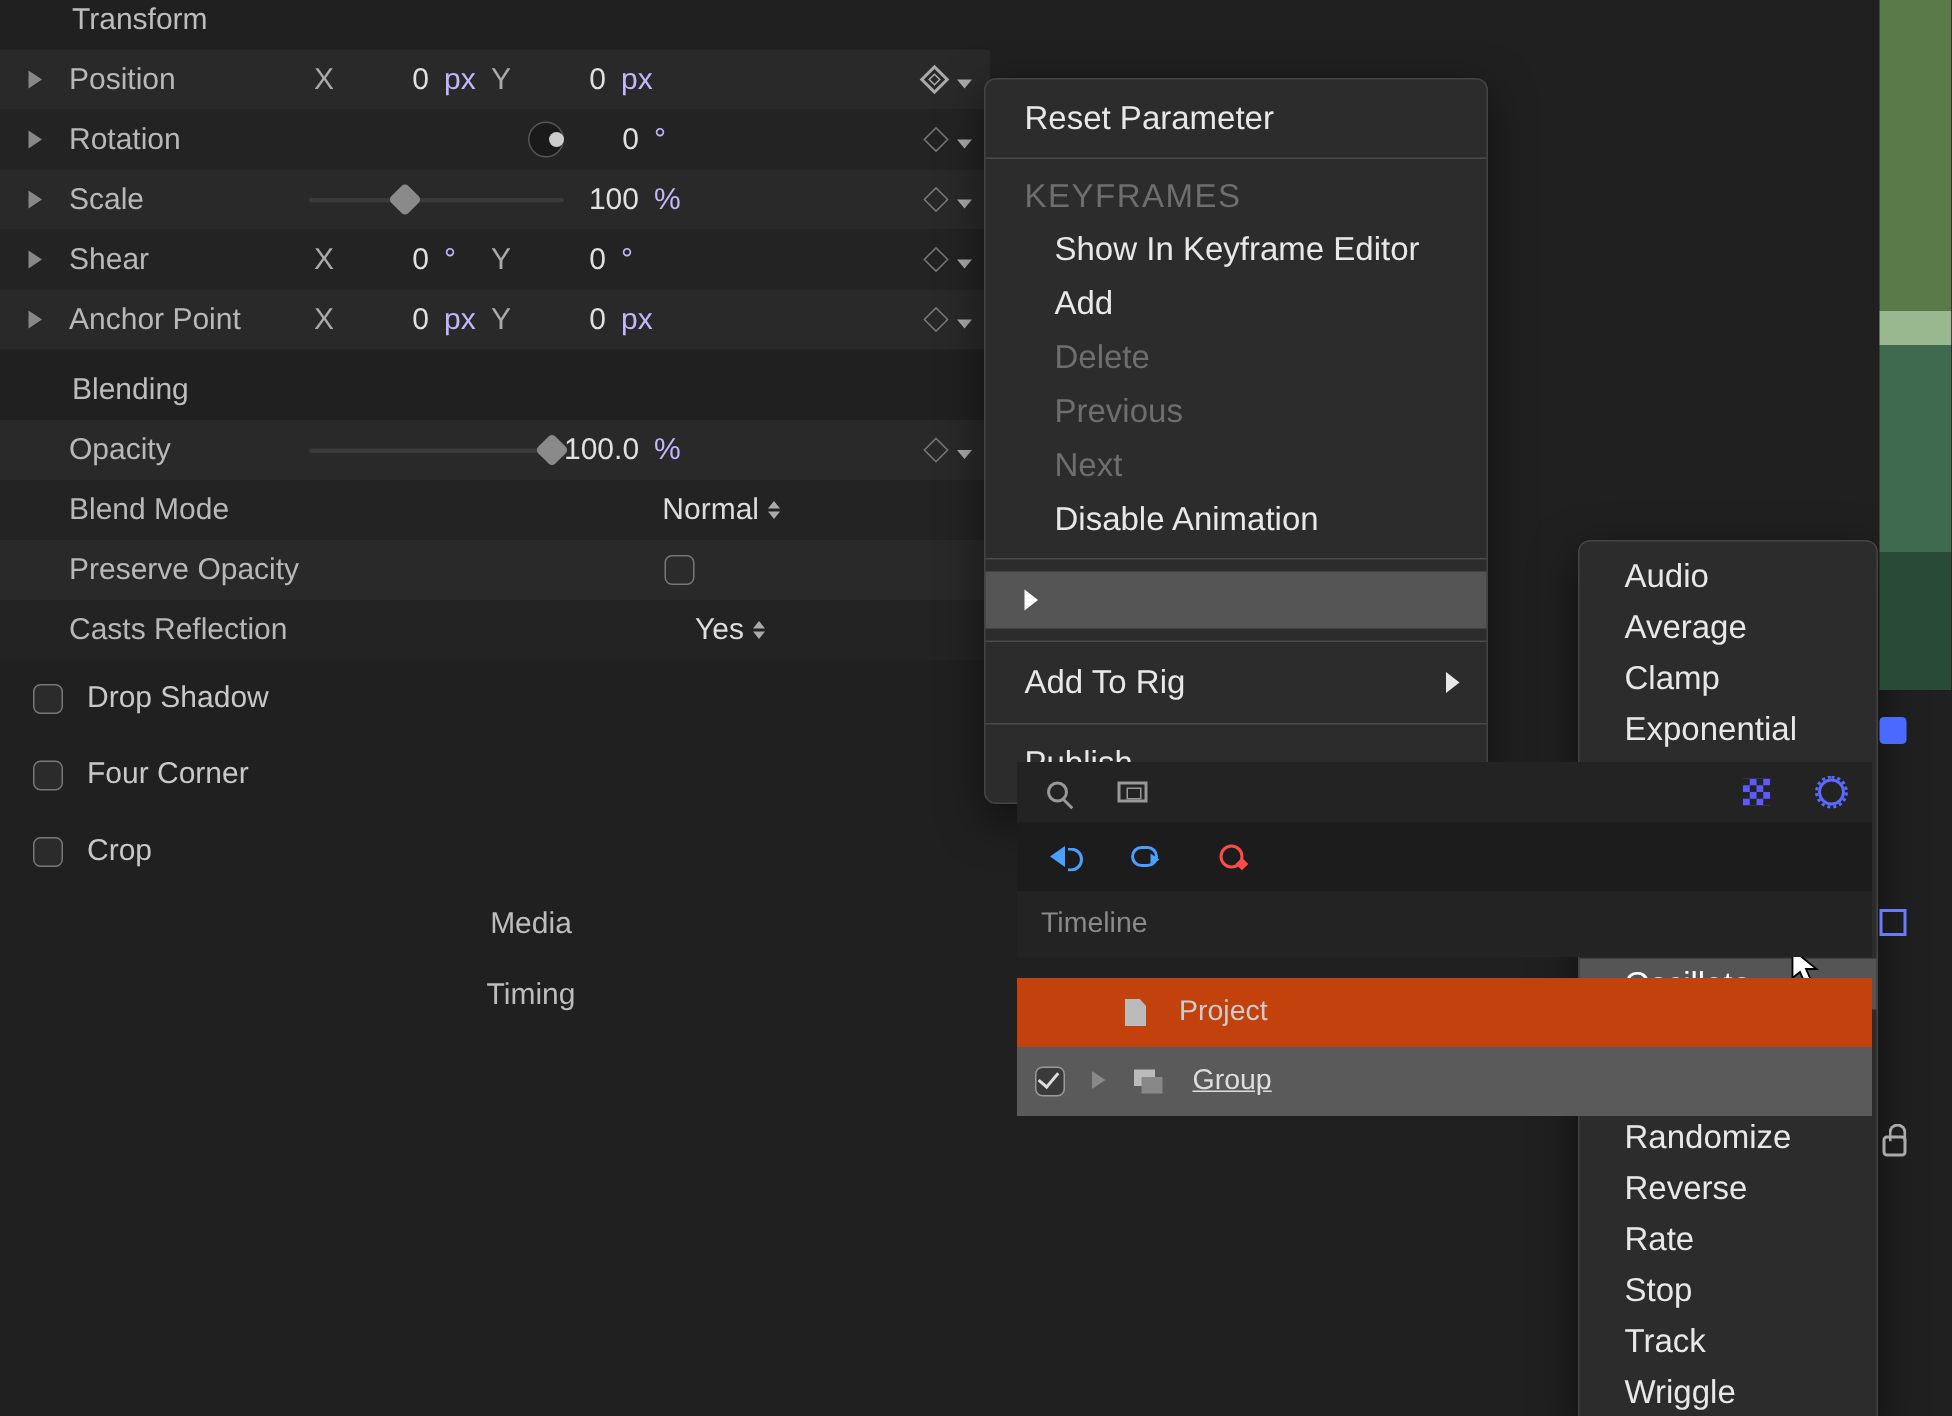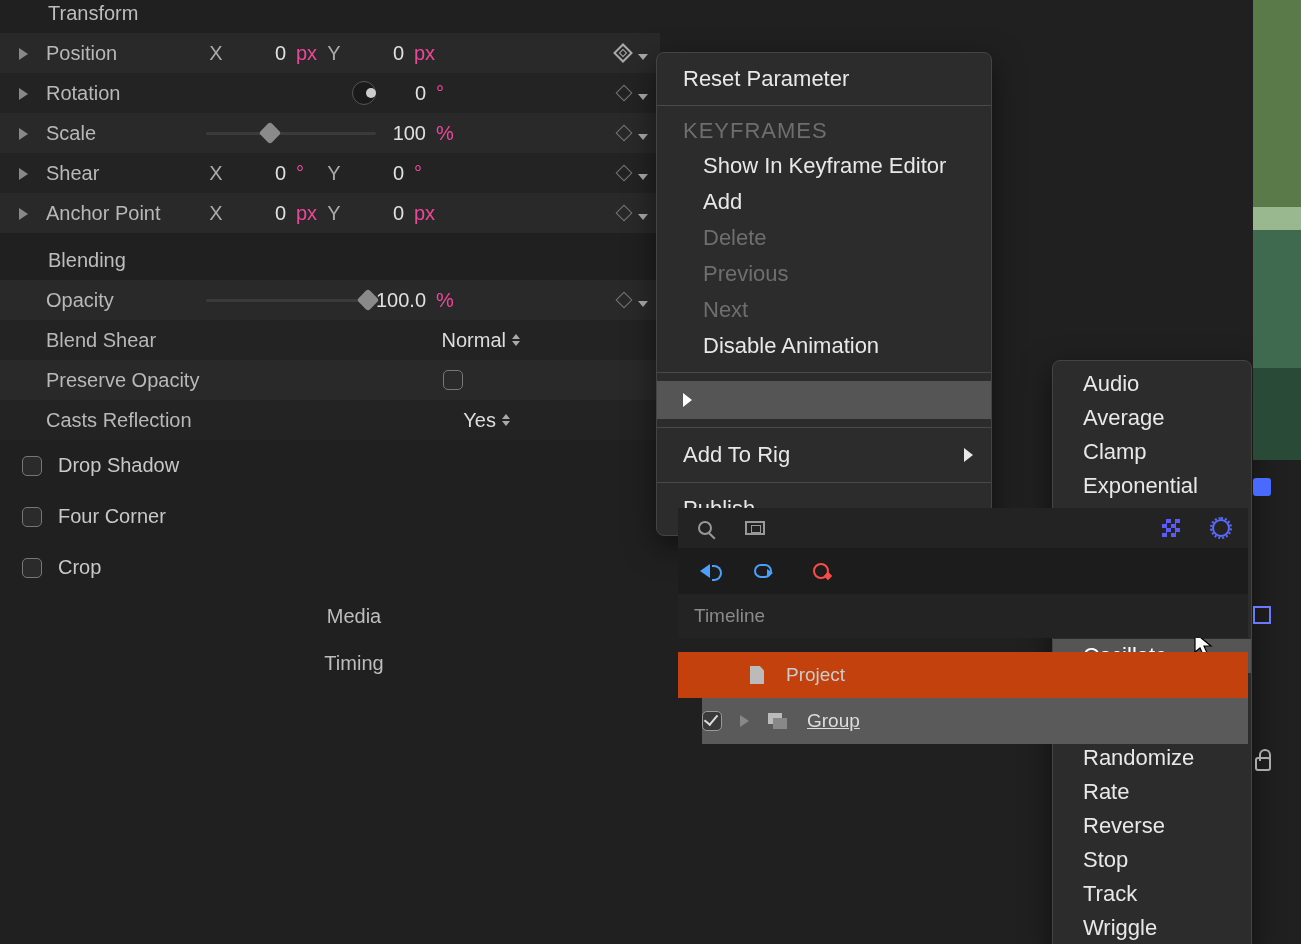--- a/index.html
+++ b/index.html
@@ -8,21 +8,21 @@
 .section-header { font-size:20px; color:#bdbdbd; padding:2px 0 8px 48px; }
 .param-row { display:flex; align-items:center; height:40px; font-size:20px; color:#b8b8b8; position:relative; }
 .odd { background:#292929; }
 .even { background:#232323; }
 .disclosure { width:46px; display:flex; align-items:center; justify-content:center; }
 .tri::before { content:""; display:inline-block; border-style:solid; border-width:6px 0 6px 9px; border-color:transparent transparent transparent #888; }
 .pname { flex:0 0 160px; }
 .field { display:flex; align-items:center; justify-content:center; gap:10px; min-width:80px; }
 .label-x { color:#aaa; width:20px; text-align:center; }
 .val { color:#e0e0e0; min-width:50px; text-align:right; }
-.unit { color:#ec4899; min-width:28px; }
+.unit { color:#c4b5fd; min-width:28px; }
 .keyframe-col { position:absolute; right:12px; display:flex; align-items:center; gap:8px; }
 .diamond { width:12px; height:12px; border:1.5px solid #777; transform:rotate(45deg); }
 .diamond-filled { width:14px; height:14px; border:2px solid #aaa; transform:rotate(45deg); position:relative; }
 .diamond-filled::after { content:""; position:absolute; inset:2px; border:1.5px solid #aaa; }
 .caret-down::after { content:""; display:inline-block; border-style:solid; border-width:6px 5px 0 5px; border-color:#aaa transparent transparent transparent; }
 .slider { position:relative; flex:0 0 170px; height:18px; }
 .slider-track { position:absolute; top:8px; left:0; right:0; height:3px; background:#3a3a3a; border-radius:2px; }
 .slider-thumb { position:absolute; top:1px; width:16px; height:16px; background:#8a8a8a; border-radius:3px; transform:rotate(45deg); }
 .rot-dial { width:24px; height:24px; border-radius:50%; background:#1a1a1a; border:1px solid #555; position:relative; }
 .rot-dot { width:10px; height:10px; border-radius:50%; background:#ccc; position:absolute; right:-1px; top:6px; }
@@ -54,21 +54,21 @@
 .cursor { position:absolute; left:1194px; top:632px; width:20px; height:26px; }
 .cursor svg { width:100%; height:100%; }
 
 
 .timeline { position:absolute; left:678px; top:508px; width:570px; }
 .tl-toolbar { height:40px; background:#232323; display:flex; align-items:center; padding:0 16px; gap:28px; }
 .tl-play { height:46px; background:#1c1c1c; display:flex; align-items:center; padding:0 16px; gap:36px; }
 .tl-label { height:44px; background:#232323; display:flex; align-items:center; padding:0 16px; color:#8a8a8a; font-size:19px; }
 .tl-row { height:46px; display:flex; align-items:center; padding:0 16px; gap:18px; font-size:19px; color:#ccc; }
 .tl-project { background:#c2410c; margin-top:14px; padding-left:68px; }
-.tl-group { background:#5a5a5a; color:#ddd; padding-left:0;margin-left:24px; }
+.tl-group { background:#5a5a5a; color:#ddd; padding-left:12px; }
 .tl-group .name { text-decoration:underline; }
 .chk-on { width:20px; height:20px; border:1.5px solid #999; border-radius:5px; position:relative; background:#3a3a3a; }
 .chk-on::after { content:""; position:absolute; left:4px; top:0px; width:6px; height:11px; border:solid #ddd; border-width:0 2px 2px 0; transform:rotate(40deg); }
 .icon { width:22px; height:22px; display:inline-flex; align-items:center; justify-content:center; }
 .ic-search { border:2px solid #999; border-radius:50%; width:14px; height:14px; position:relative; }
 .ic-search::after { content:""; position:absolute; width:8px; height:2px; background:#999; transform:rotate(45deg); bottom:-4px; right:-6px; }
 .ic-frame { width:20px; height:14px; border:2px solid #999; position:relative; }
 .ic-frame::after { content:""; position:absolute; left:4px; top:2px; width:8px; height:6px; border:1.5px solid #999; }
 .ic-checker { width:18px; height:18px; background:conic-gradient(#5a5aff 0 25%, transparent 0 50%, #5a5aff 0 75%, transparent 0) 0 0/9px 9px; }
 .ic-gear { width:18px; height:18px; border:2px solid #5a6aff; border-radius:50%; position:relative; }
@@ -214,21 +214,21 @@
         <span class="unit">%</span>
       </div>
     <div class="keyframe-col">
         <span class="diamond"></span>
         <span class="caret-down"></span>
       </div>
   </div>
 
   <div class="param-row even">
     <div class="disclosure"></div>
-    <div class="pname">Blend Shear</div>
+    <div class="pname">Blend Mode</div>
     <div style="flex:1"></div>
     <div class="select-val" style="margin-right:140px">
         <span>Normal</span>
         <span class="updown"></span>
       </div>
   </div>
 
   <div class="param-row odd">
     <div class="disclosure"></div>
     <div class="pname" style="flex:0 0 260px">Preserve Opacity</div>
@@ -293,22 +293,22 @@
     <div class="sub-item">Clamp</div>
     <div class="sub-item">Exponential</div>
     <div class="sub-item">Link</div>
     <div class="sub-item">Logarithmic</div>
     <div class="sub-item">MIDI</div>
     <div class="sub-item">Negate</div>
     <div class="sub-item hover">Oscillate</div>
     <div class="sub-item">Quantize</div>
     <div class="sub-item">Ramp</div>
     <div class="sub-item">Randomize</div>
+    <div class="sub-item">Reverse</div>
     <div class="sub-item">Rate</div>
-    <div class="sub-item">Reverse</div>
     <div class="sub-item">Stop</div>
     <div class="sub-item">Track</div>
     <div class="sub-item">Wriggle</div>
   </div>
 
 <div class="cursor">
   <svg viewBox="0 0 20 26">
       <path d="M1 1 L1 20 L6 16 L10 25 L14 23 L10 14 L17 14 Z" fill="#fff" stroke="#000" stroke-width="1.2"></path>
     </svg>
 </div>

